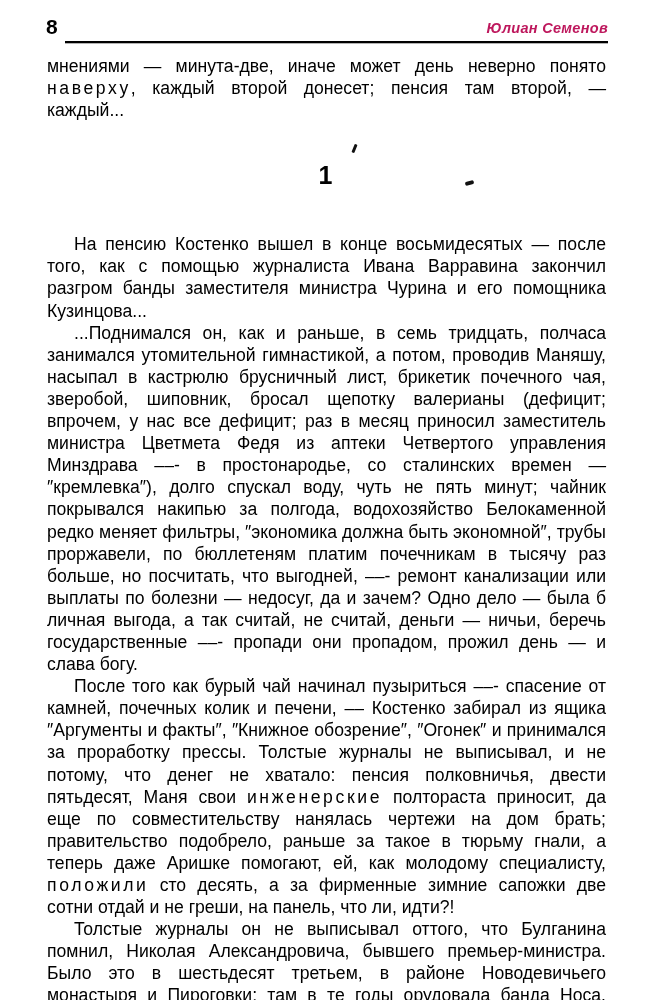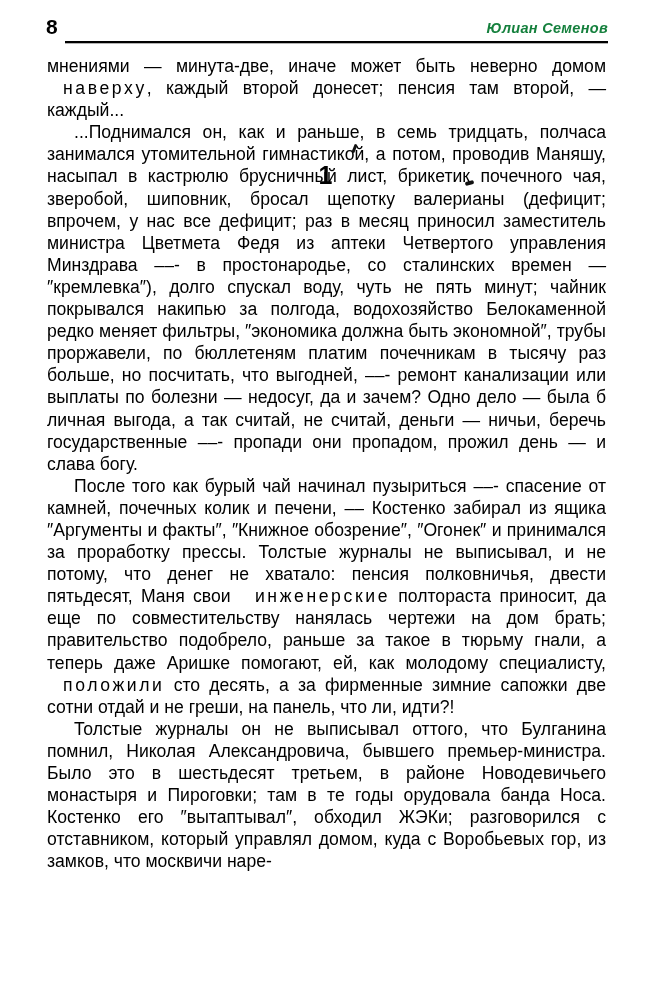--- a/index.html
+++ b/index.html
@@ -38,21 +38,21 @@
     letter-spacing: 0px;
   }
   .author-name {
     position: absolute;
     right: 0;
     top: 4px;
     font-size: 14.5px;
     font-weight: bold;
     font-style: italic;
     line-height: 16px;
-    color: #15803d;
+    color: #be185d;
     letter-spacing: 0.3px;
   }
   .head-rule {
     position: absolute;
     left: 19px;
     right: 0;
     top: 25px;
     height: 2px;
     background: #000;
   }
@@ -85,21 +85,20 @@
     hyphens: none;
   }
   p.body.indent {
     text-indent: 27px;
   }
   p.body.cont {
     text-indent: 0;
   }
   .sp {
     letter-spacing: 2.6px;
-    margin-left: 16px;
   }
 
   
   .chapter-wrap {
     position: absolute;
     left: 47px;
     top: 160px;
     width: 559px;
     height: 40px;
   }
@@ -143,21 +142,22 @@
 <div class="page">
 
   <div class="running-head">
     <div class="folio">8</div>
     <div class="author-name">Юлиан Семенов</div>
     <div class="head-rule"></div>
   </div>
 
   <div class="col">
     <div id="paragraph-host">
-        <p class="body cont"><span>мнениями — минута-две, иначе может быть неверно домом </span><span class="sp">наверху</span><span>, каждый второй донесет; пенсия там второй, — каждый...</span></p>
+        <p class="body cont"><span>мнениями — минута-две, иначе может день неверно понято </span><span class="sp">наверху</span><span>, каждый второй донесет; пенсия там второй, — каждый...</span></p>
+        <p class="body indent" style="margin-top: 112px;"><span>На пенсию Костенко вышел в конце восьмидесятых — после того, как с помощью журналиста Ивана Варравина закончил разгром банды заместителя министра Чурина и его помощника Кузинцова...</span></p>
         <p class="body indent"><span>...Поднимался он, как и раньше, в семь тридцать, полчаса занимался утомительной гимнастикой, а потом, проводив Маняшу, насыпал в кастрюлю брусничный лист, брикетик почечного чая, зверобой, шиповник, бросал щепотку валерианы (дефицит; впрочем, у нас все дефицит; раз в месяц приносил заместитель министра Цветмета Федя из аптеки Четвертого управления Минздрава ––- в простонародье, со сталинских времен — ″кремлевка″), долго спускал воду, чуть не пять минут; чайник покрывался накипью за полгода, водохозяйство Белокаменной редко меняет фильтры, ″экономика должна быть экономной″, трубы проржавели, по бюллетеням платим почечникам в тысячу раз больше, но посчитать, что выгодней, ––- ремонт канализации или выплаты по болезни — недосуг, да и зачем? Одно дело — была б личная выгода, а так считай, не считай, деньги — ничьи, беречь государственные ––- пропади они пропадом, прожил день — и слава богу.</span></p>
         <p class="body indent"><span>После того как бурый чай начинал пузыриться ––- спасение от камней, почечных колик и печени, –– Костенко забирал из ящика ″Аргументы и факты″, ″Книжное обозрение″, ″Огонек″ и принимался за проработку прессы. Толстые журналы не выписывал, и не потому, что денег не хватало: пенсия полковничья, двести пятьдесят, Маня свои </span><span class="sp">инженерские</span><span> полтораста приносит, да еще по совместительству нанялась чертежи на дом брать; правительство подобрело, раньше за такое в тюрьму гнали, а теперь даже Аришке помогают, ей, как молодому специалисту, </span><span class="sp">положили</span><span> сто десять, а за фирменные зимние сапожки две сотни отдай и не греши, на панель, что ли, идти?!</span></p>
         <p class="body indent"><span>Толстые журналы он не выписывал оттого, что Булганина помнил, Николая Александровича, бывшего премьер-министра. Было это в шестьдесят третьем, в районе Новодевичьего монастыря и Пироговки; там в те годы орудовала банда Носа. Костенко его ″вытаптывал″, обходил ЖЭКи; разговорился с отставником, который управлял домом, куда с Воробьевых гор, из замков, что москвичи наре-</span></p>
       </div>
   </div>
 
   <div class="chapter-wrap">
     <div class="chapter-num">1</div>
     <div class="speckle speckle-a"></div>
     <div class="speckle speckle-b"></div>

